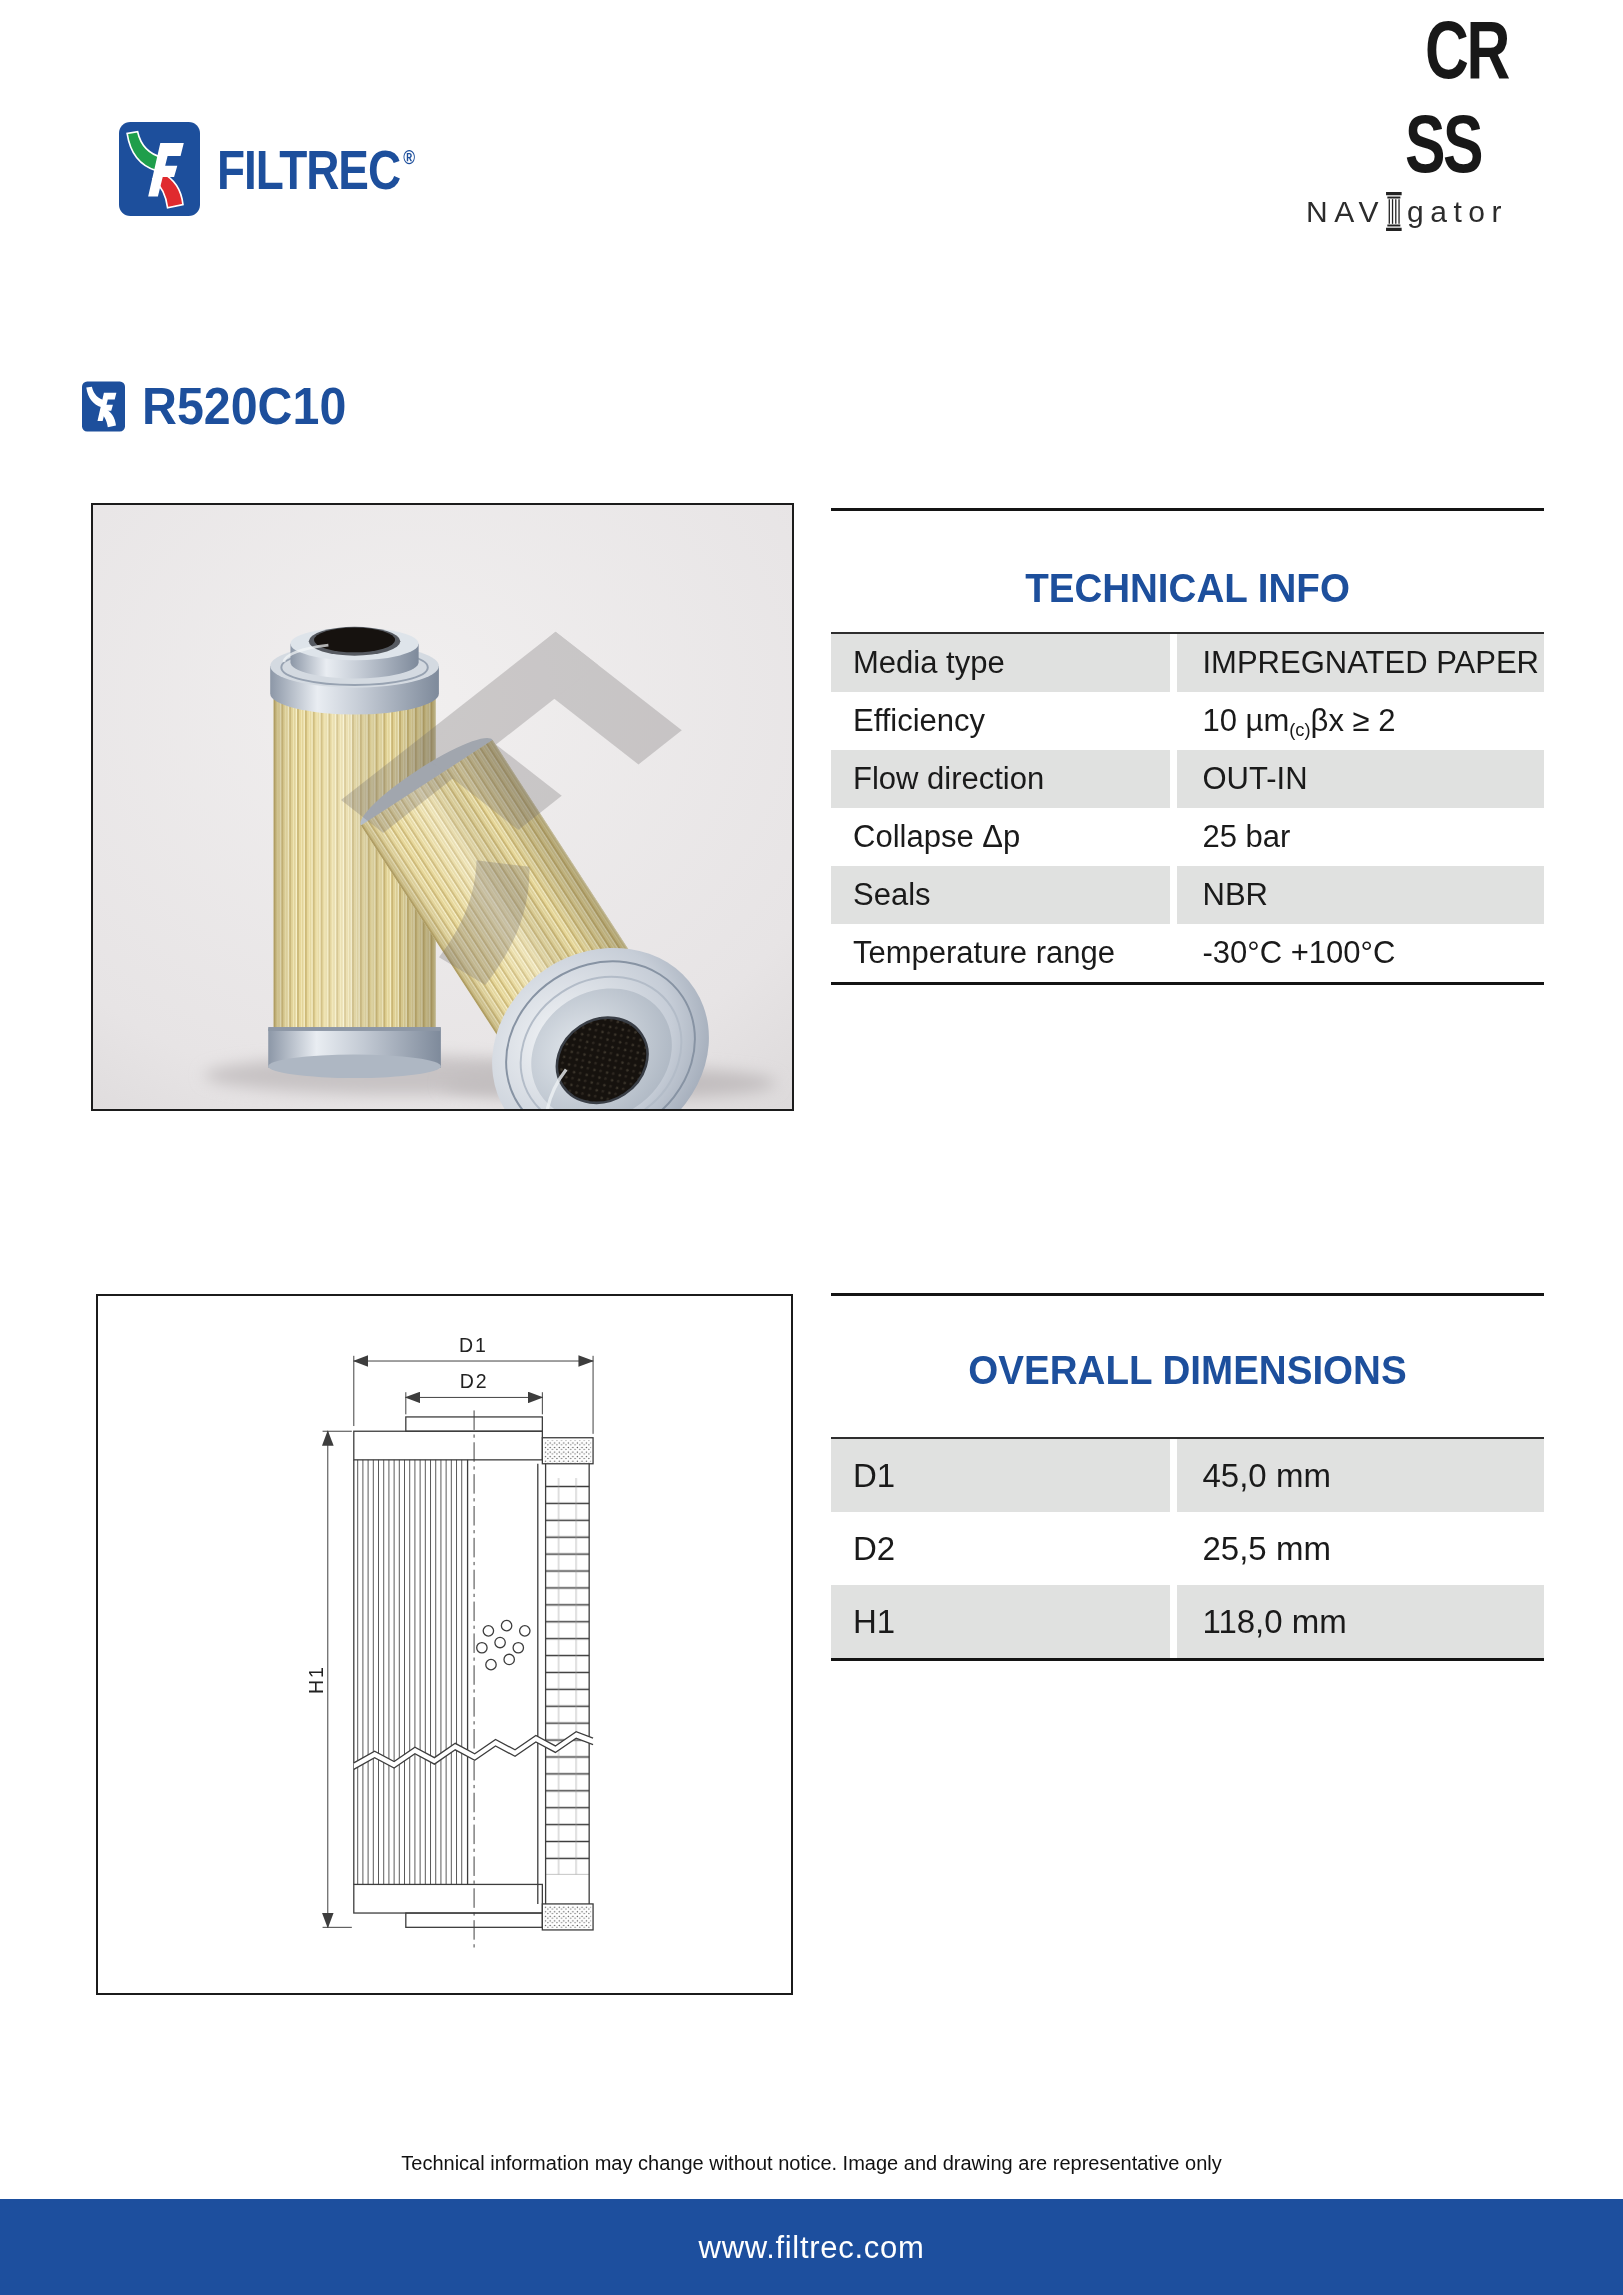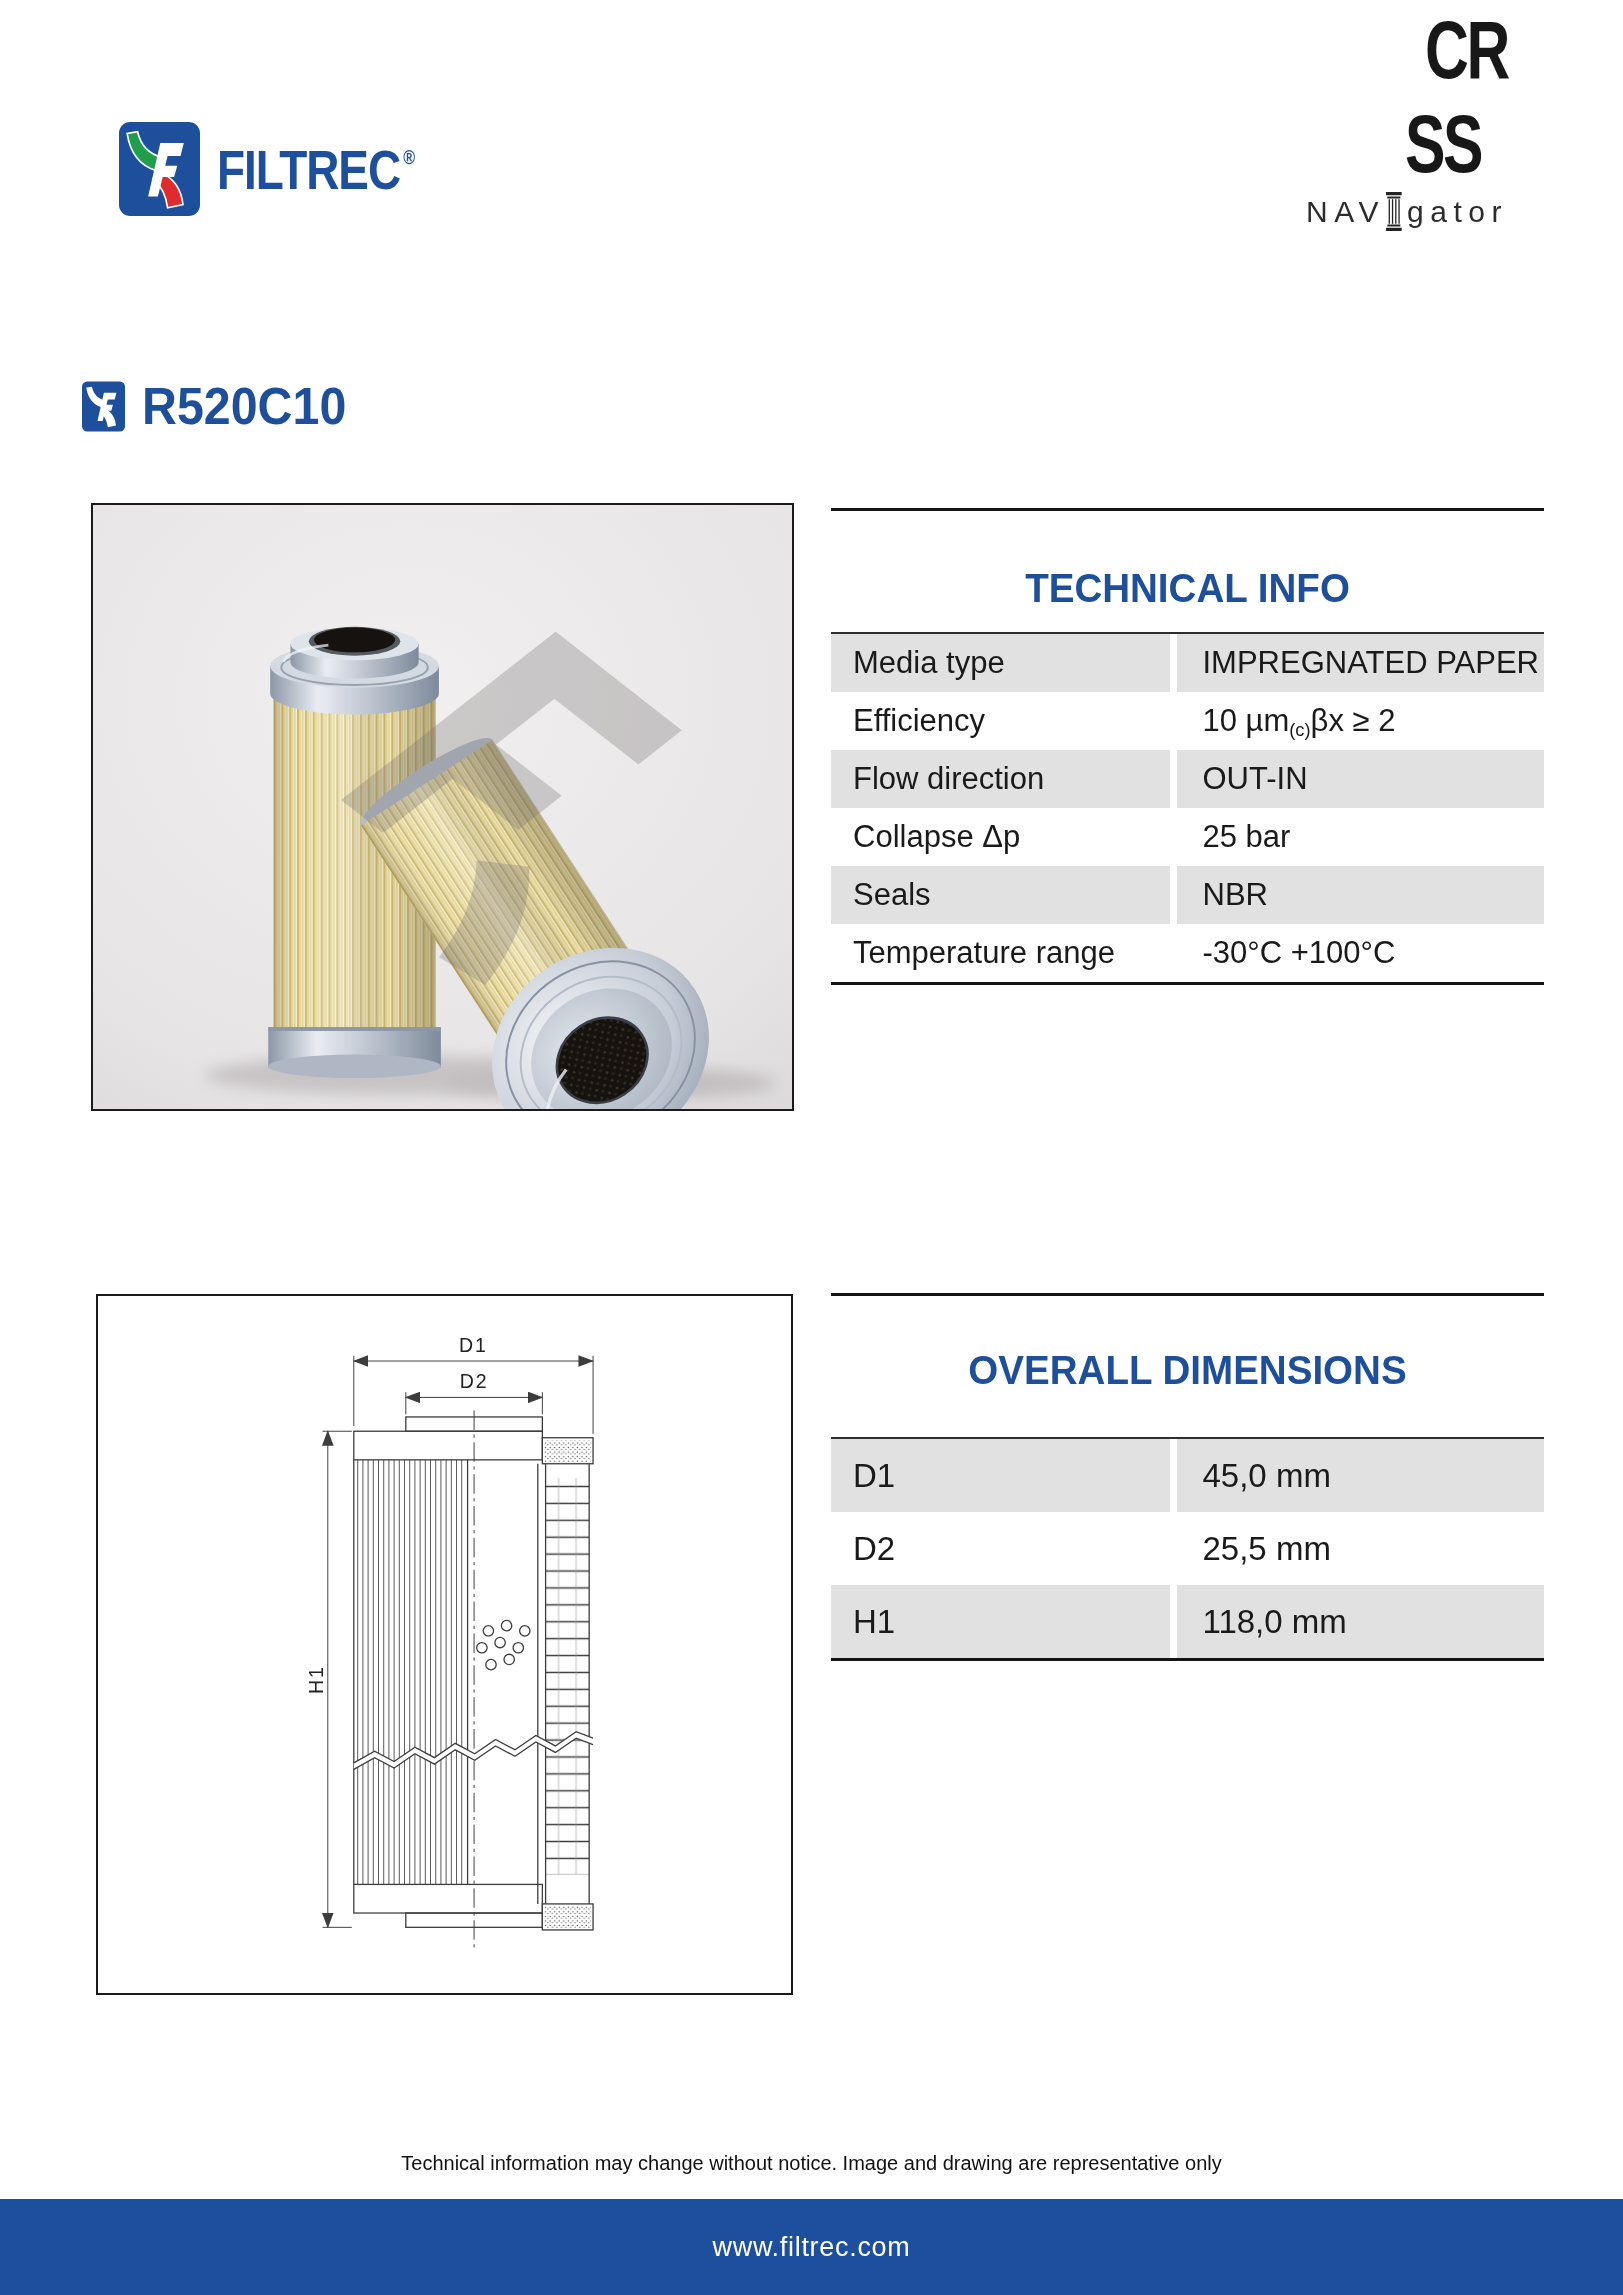--- a/index.html
+++ b/index.html
@@ -61,21 +61,21 @@
   .tcell.value{flex:1;padding-left:26px;box-sizing:border-box;}
   .tbl1 .tcell{font-size:31px;}
   .tbl2 .tcell{font-size:33px;}
   .sub{font-size:18.3px;align-self:flex-end;position:relative;top:-9.2px;}
 
   
   .disclaimer{position:absolute;left:0;top:2152px;width:1623px;text-align:center;
               font-size:20px;color:#111111;}
   .bluebar{position:absolute;left:0;top:2199px;width:1623px;height:97px;background:#1d4f9e;
            display:flex;align-items:center;justify-content:center;}
-  .bluebar .site{font-size:27px;color:#ffffff;letter-spacing:0.7px;}
+  .bluebar .site{font-size:31px;color:#ffffff;letter-spacing:0.7px;}
 </style>
 </head>
 <body>
 
 <div class="page">
 
   <div class="brand">
     <svg class="brand-icon" viewBox="0 0 100 116">
       <rect x="0" y="0" width="100" height="116" rx="14" fill="#1d4f9c"></rect>
       <path d="M10,14 C14,40 26,54 46,60 L54,44 C38,40 27,30 23,12 Z" fill="#1f9e4b" stroke="#ffffff" stroke-width="2"></path>

